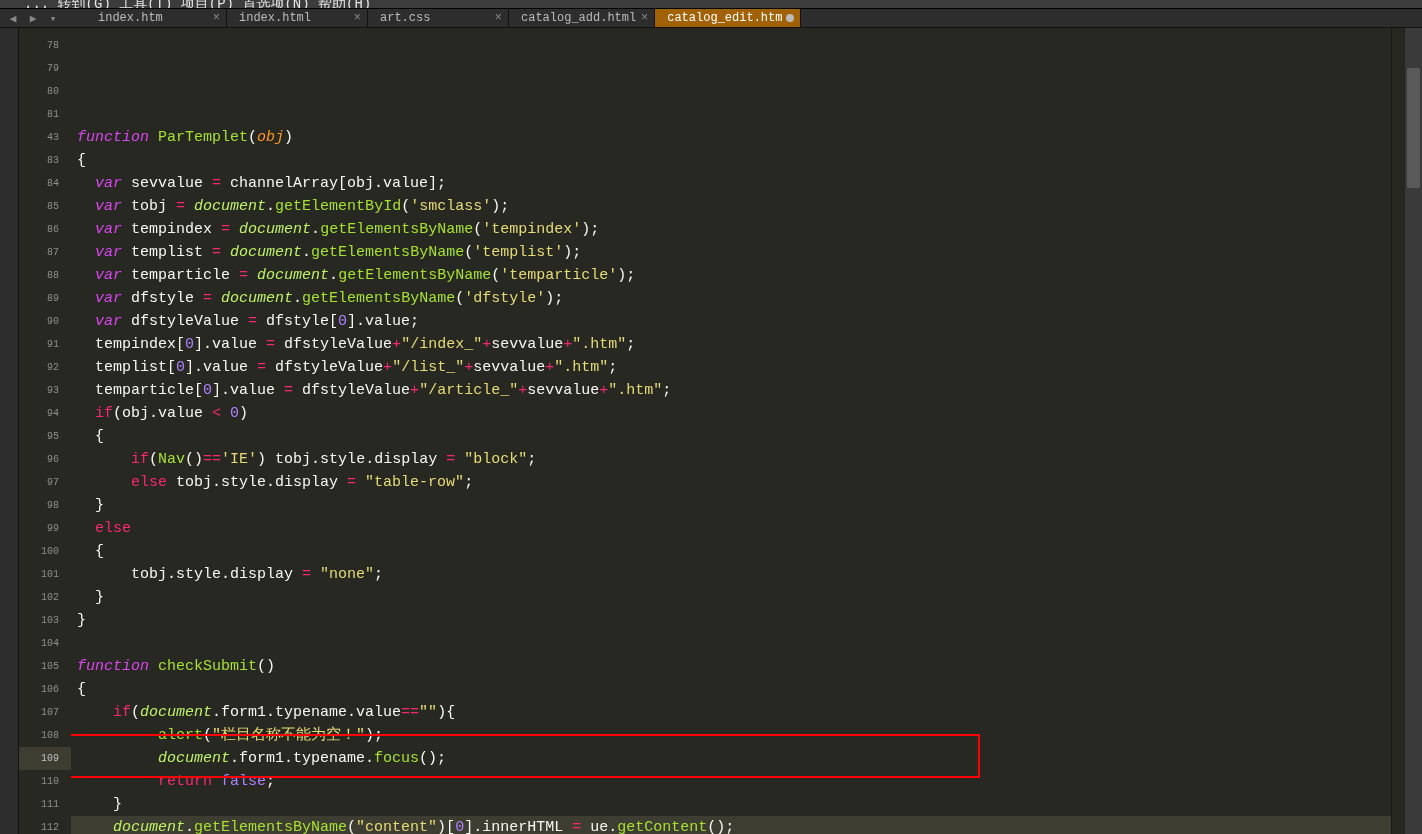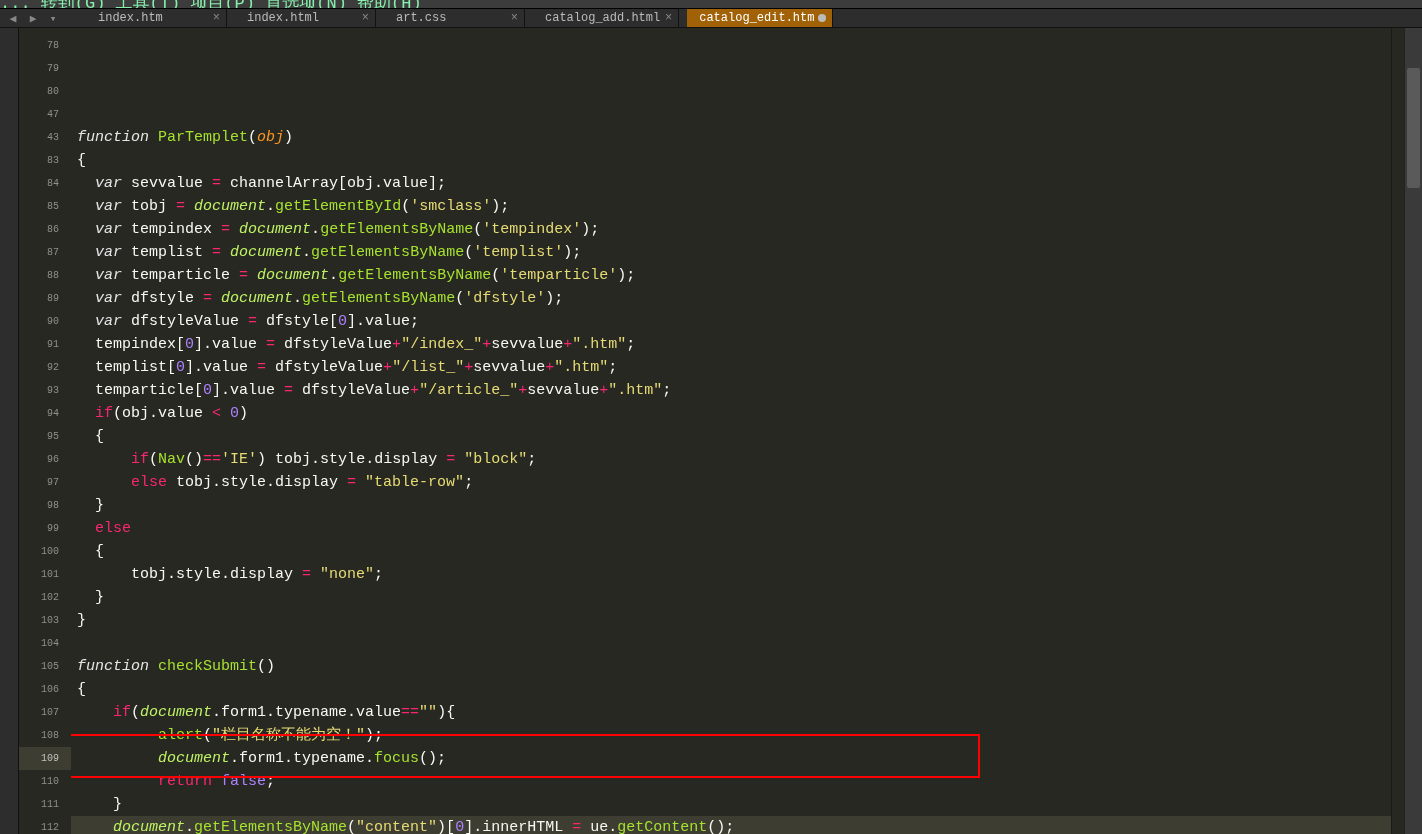--- a/index.html
+++ b/index.html
@@ -1,36 +1,36 @@
 <!DOCTYPE html>
 <html><head>
 <meta charset="utf-8">
 <style>
   html,body{margin:0;padding:0;width:1422px;height:834px;background:#272822;font-family:Consolas,"Courier New",monospace;font-size:15px;color:#f8f8f2;overflow:hidden;}
-  .menubar{height:8px;background:#3c3c3c;border-bottom:1px solid #000;font-size:17px;color:#86efac;padding-left:0;line-height:8px;overflow:hidden;white-space:nowrap;}
+  .menubar{height:8px;background:#3c3c3c;border-bottom:1px solid #000;font-size:14px;color:#e5e5e5;padding-left:24px;line-height:8px;overflow:hidden;white-space:nowrap;}
   .toolbar{height:18px;background:#2d2d2d;border-bottom:1px solid #111;display:flex;align-items:center;padding:0 6px;gap:6px;}
   .toolbar .icon{width:14px;height:14px;display:inline-flex;align-items:center;justify-content:center;color:#888;font-size:11px;}
-  .tabs{display:flex;height:100%;margin-left:20px;gap:8px;}
+  .tabs{display:flex;height:100%;margin-left:20px;}
   .tab{display:flex;align-items:center;padding:0 18px 0 12px;gap:10px;color:#bbb;font-size:12px;border-right:1px solid #111;position:relative;min-width:110px;}
   .tab.active{background:#a16207;color:#fff;}
   .tab .close{font-size:12px;color:#888;position:absolute;right:6px;}
   .tab .dot{width:8px;height:8px;border-radius:50%;background:#bbb;position:absolute;right:6px;}
   .editor{display:flex;height:calc(100% - 28px);}
   .sidebar{width:18px;background:#2d2d2d;border-right:1px solid #111;}
   .gutter{width:52px;background:#272822;text-align:right;color:#90908a;font-size:10px;padding-top:6px;user-select:none;}
   .gutter div{height:23px;line-height:23px;padding-right:12px;}
   .gutter div.hl{background:#3e3d32;color:#c2c2bf;}
   .code{flex:1;padding-top:6px;position:relative;white-space:pre;font-size:15px;line-height:23px;overflow:hidden;}
   .code .line{height:23px;padding-left:6px;}
   .code .line.hl{background:#3e3d32;}
   .scrollbar{width:17px;background:#3a3a3a;border-left:1px solid #222;position:relative;}
   .scrollbar .thumb{position:absolute;left:2px;right:2px;top:40px;height:120px;background:#5a5a5a;border-radius:2px;}
   .minimap{width:12px;background:#272822;border-left:1px solid #1a1a1a;}
   
-  .kw{color:#e5e5e5;font-style:italic;}   
+  .kw{color:#d946ef;font-style:italic;}   
   .kw2{color:#f92672;}                     
   .fn{color:#a6e22e;font-family:Liberation Mono, monospace;}                      
   .id{color:#fd971f;font-style:italic;}    
   .it{color:#bef264;font-style:italic;}    
   .str{color:#e6db74;}                     
   .num{color:#ae81ff;}                     
   .pl{color:#f8f8f2;}
   .redbox{position:absolute;border:2px solid #ff0000;pointer-events:none;}
 </style>
 </head>
@@ -65,21 +65,21 @@
       </div>
     </div>
 </div>
 
 <div class="editor">
   <div class="sidebar"></div>
   <div class="gutter" id="gutter">
       <div>78</div>
       <div>79</div>
       <div>80</div>
-      <div>47</div>
+      <div>81</div>
       <div>43</div>
       <div>83</div>
       <div>84</div>
       <div>85</div>
       <div>86</div>
       <div>87</div>
       <div>88</div>
       <div>89</div>
       <div>90</div>
       <div>91</div>

